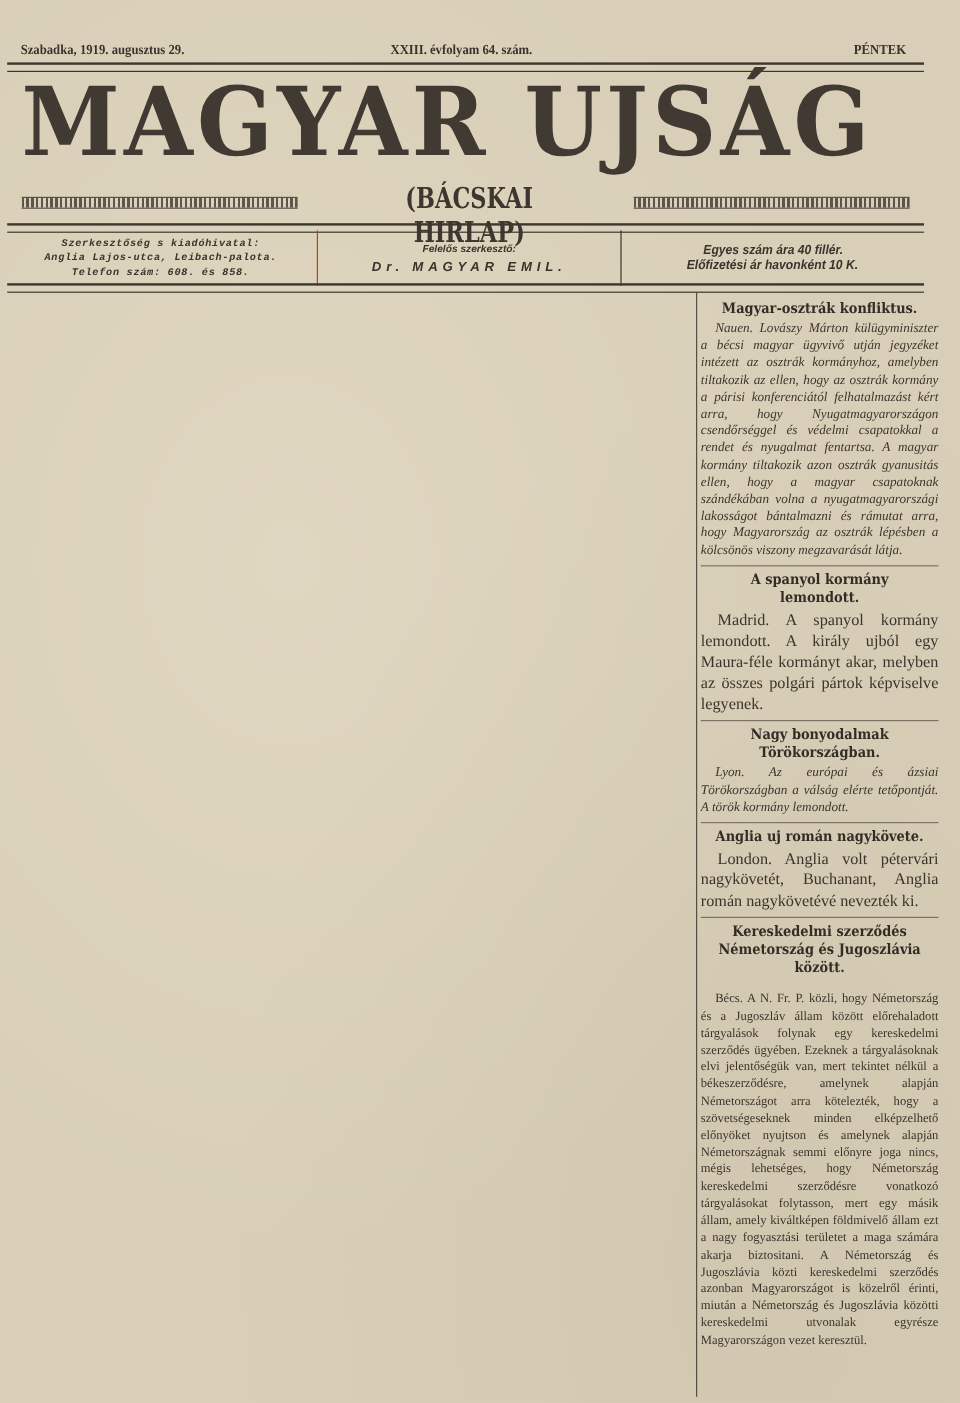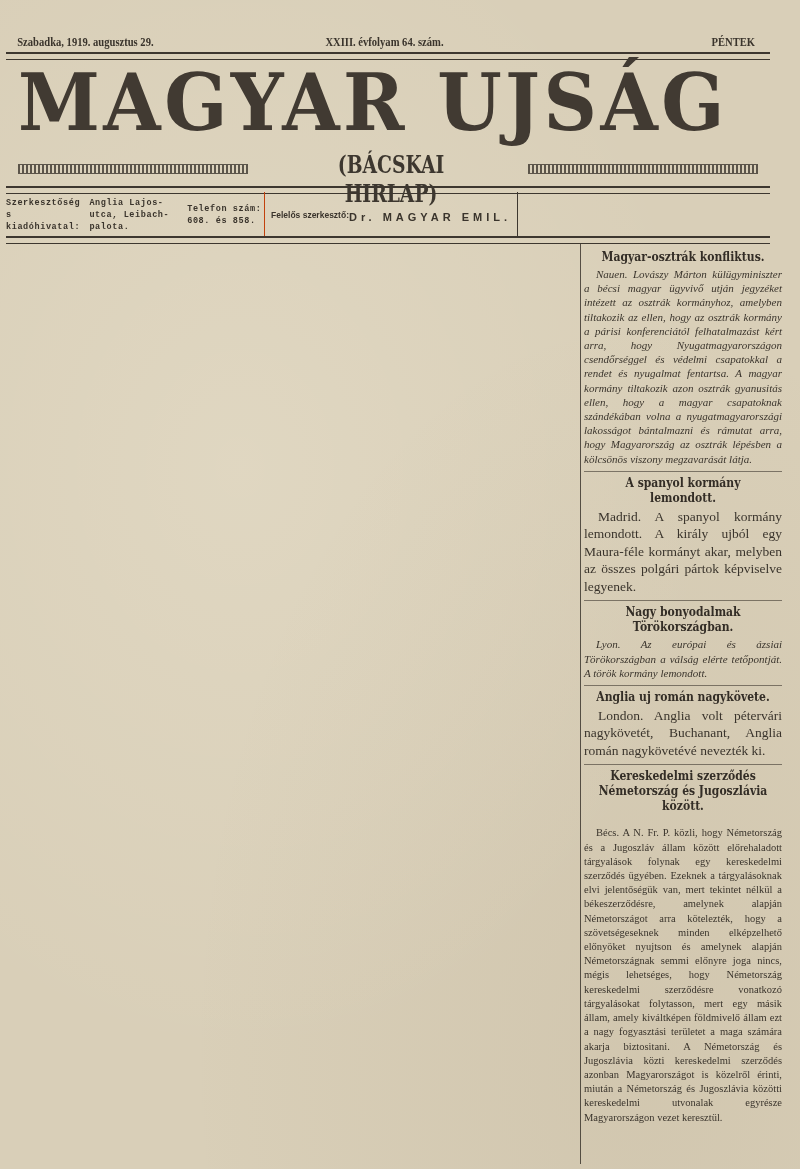--- a/index.html
+++ b/index.html
@@ -49,22 +49,22 @@
   .wavy.right { left: 510px; }
   .subtitle {
     position: absolute; left: 258px; top: 0px; width: 230px; text-align: center;
     font-family: "DejaVu Serif", serif; font-weight: bold; font-size: 24px;
     transform: scaleX(0.78); transform-origin: center;
     color: #3d372f;
   }
   .infobox { position: absolute; left: 6px; right: 30px; top: 192px; height: 46px; }
   .infobox .cell {
     position: absolute; top: 0; height: 46px;
-    display: flex; align-items: center; justify-content: center;
-    font-weight: bold; font-size: 9.5px; line-height: 12px;
+    display: flex; flex-direction: column; align-items: center; justify-content: center;
+    font-weight: bold; font-size: 9.5px; line-height: 12px; font-style: italic;
   }
   .cell-1 { left: 0; width: 256px; }
   .cell-2 { left: 258px; width: 252px; border-left: 1px solid #c2410c; border-right: 1px solid #3d372f; }
   .cell-3 { left: 512px; width: 252px; }
   .cell-1 span { letter-spacing: 0.6px; font-family: "Liberation Mono", monospace; font-size: 8.5px; }
   .cell-2 .small { font-size: 8.5px; font-family: "Liberation Sans", sans-serif; }
   .cell-2 .editor { font-size: 11px; letter-spacing: 4px; margin-top: 4px; font-family: "Liberation Sans", sans-serif; }
   .cell-3 span { font-size: 11px; font-family: "Liberation Sans", sans-serif; transform: scaleX(0.92); }
 
   .colrule { position: absolute; left: 580px; top: 244px; height: 920px; width: 1px; background: #3d372f; opacity: 0.85; }
@@ -114,20 +114,24 @@
 <div class="infobox">
   <div class="cell cell-1">
     <span>Szerkesztőség s kiadóhivatal:</span>
     <span>Anglia Lajos-utca, Leibach-palota.</span>
     <span>Telefon szám: 608. és 858.</span>
   </div>
   <div class="cell cell-2">
     <span class="small">Felelős szerkesztő:</span>
     <span class="editor">Dr. MAGYAR EMIL.</span>
   </div>
+  <div class="cell cell-3">
+    <span>Egyes szám ára 40 fillér.</span>
+    <span>Előfizetési ár havonként 10 K.</span>
+  </div>
 </div>
 
 <div class="rule-double" style="top:236px"></div>
 
 <div class="colrule"></div>
 
 <div class="column">
   <div class="art">
     <div class="headline">Magyar-osztrák konfliktus.</div>
     <div class="body-italic">Nauen. Lovászy Márton külügyminiszter a bécsi magyar ügyvivő utján jegyzéket intézett az osztrák kormányhoz, amelyben tiltakozik az ellen, hogy az osztrák kormány a párisi konferenciától felhatalmazást kért arra, hogy Nyugatmagyarországon csendőrséggel és védelmi csapatokkal a rendet és nyugalmat fentartsa. A magyar kormány tiltakozik azon osztrák gyanusitás ellen, hogy a magyar csapatoknak szándékában volna a nyugatmagyarországi lakosságot bántalmazni és rámutat arra, hogy Magyarország az osztrák lépésben a kölcsönös viszony megzavarását látja.</div>

